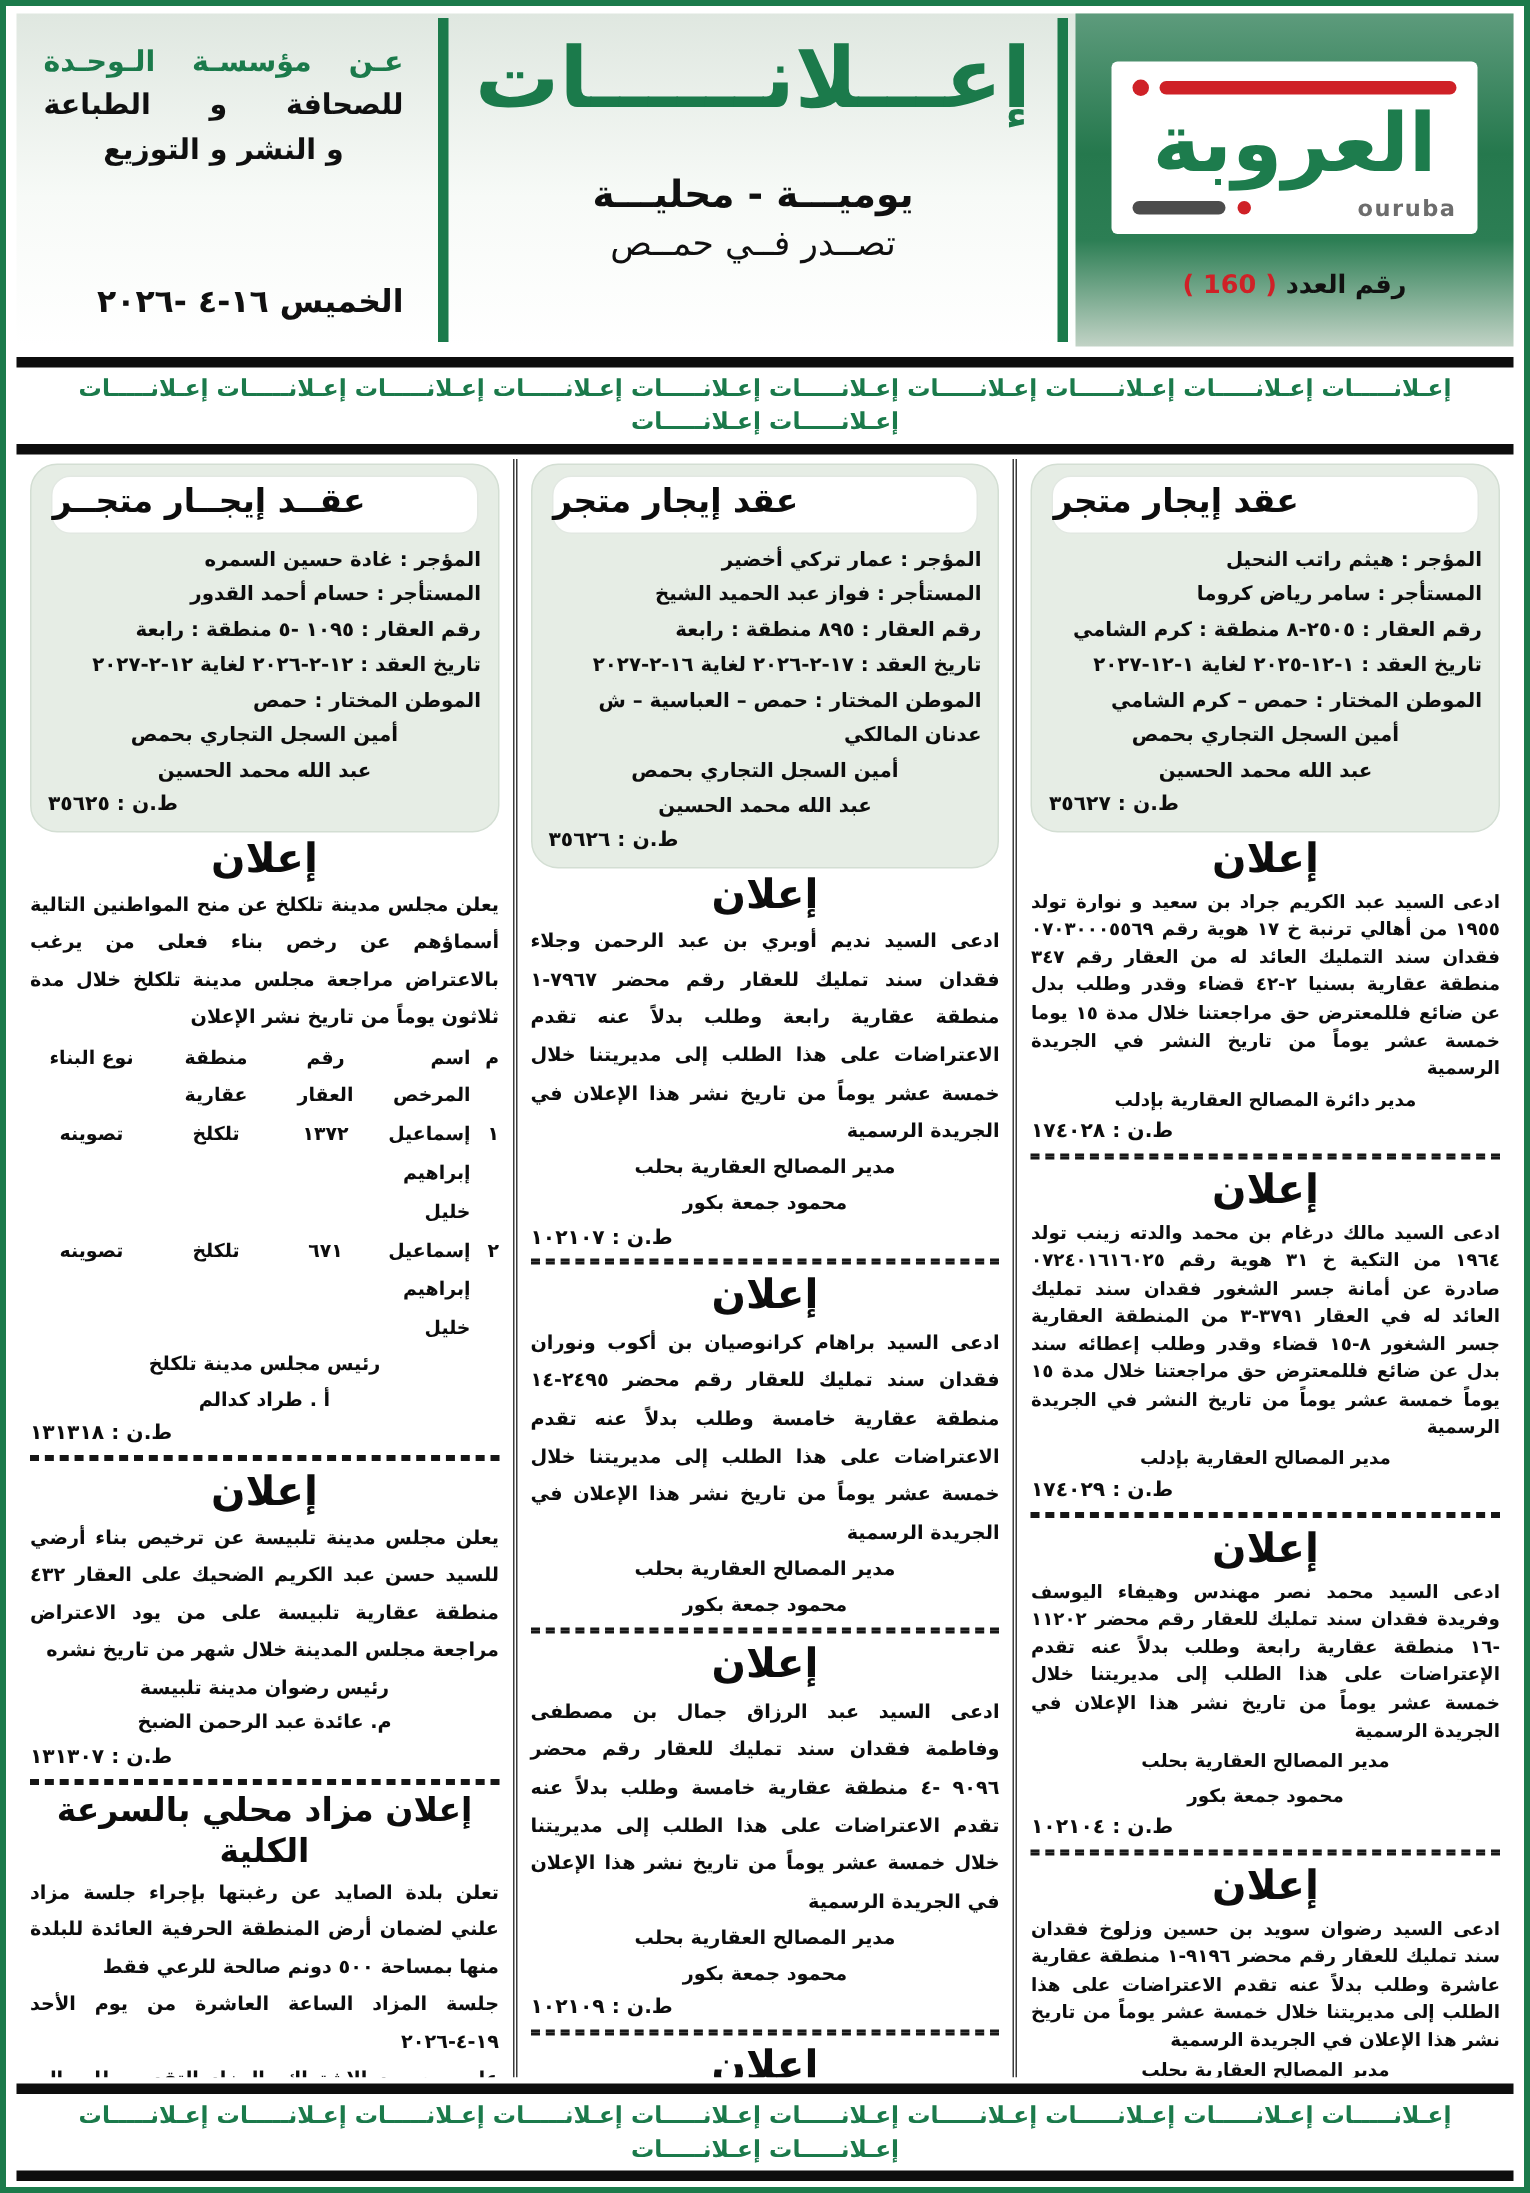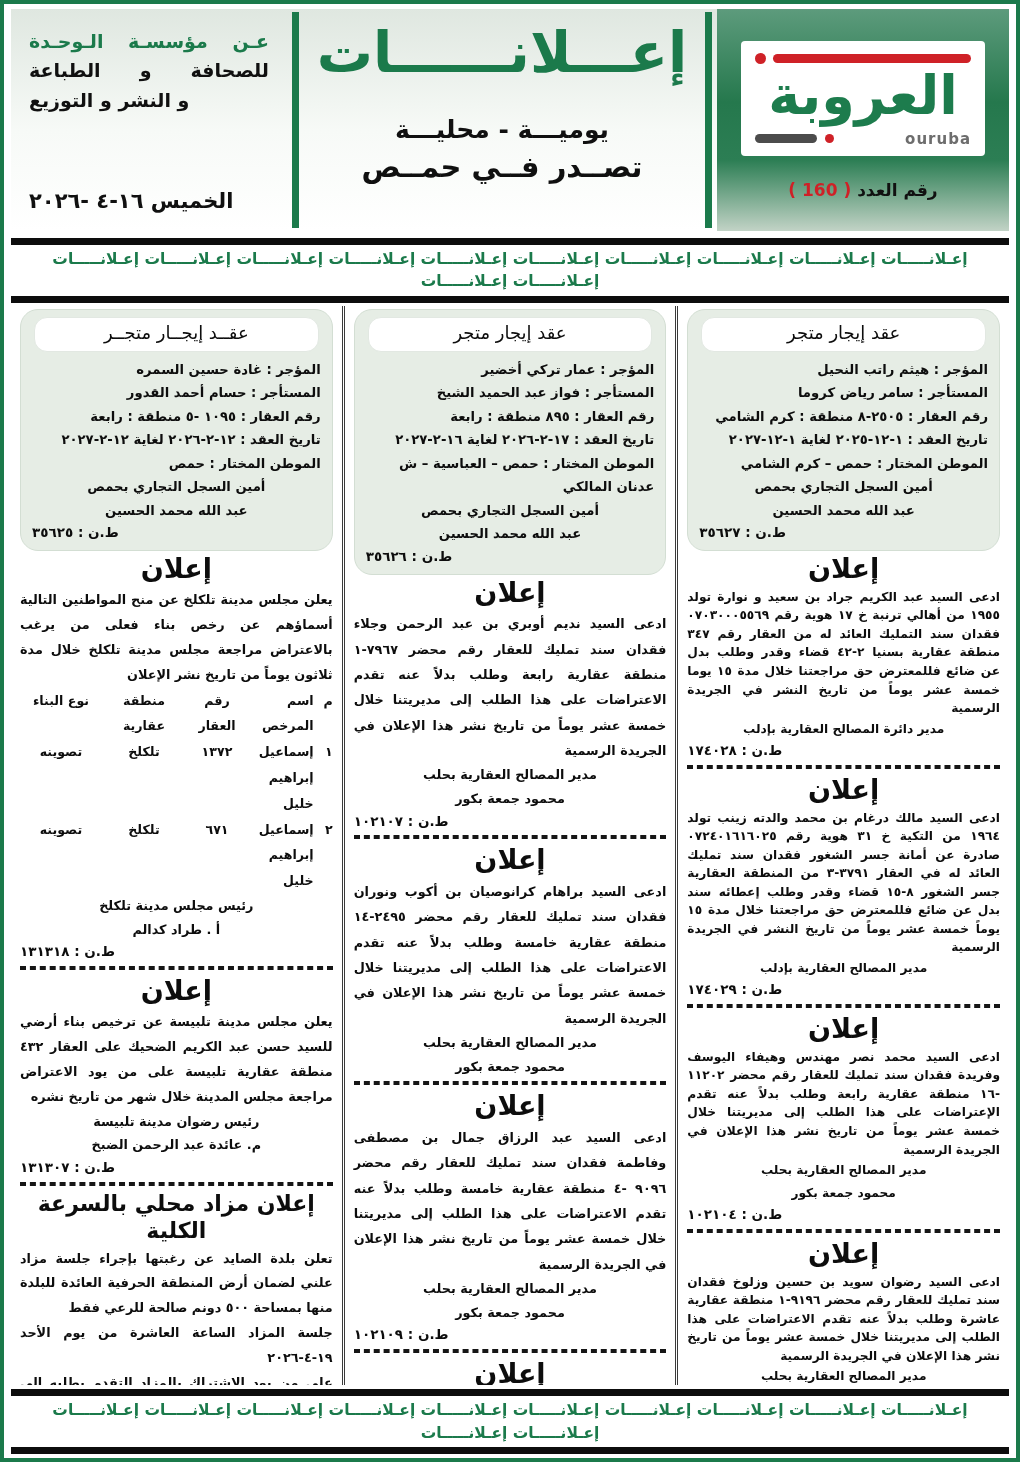--- a/index.html
+++ b/index.html
@@ -31,49 +31,49 @@
   .logo-ar{font-size:54px;font-weight:bold;color:#1d7c4d;line-height:1.05;text-align:center;}
   .logo-bottom{display:flex;align-items:center;gap:8px;}
   .logo-graybar{width:62px;height:9px;background:#4c4c4c;border-radius:5px;}
   .logo-en{margin-left:auto;color:#6d6d6d;font-size:15px;font-weight:bold;letter-spacing:1px;}
   .issue-line{margin-top:24px;font-weight:bold;font-size:17px;color:#111;}
   .issue-num{color:var(--red);font-weight:bold;}
   
   .mast-center{flex:1;text-align:center;padding-top:16px;}
   .paper-title{font-size:56px;font-weight:bold;color:var(--green);line-height:1;}
   .paper-sub1{margin-top:34px;font-size:25px;font-weight:bold;color:#101010;}
-  .paper-sub2{margin-top:6px;font-size:29px;font-weight:bold;color:#101010;text-align:center;}
+  .paper-sub2{margin-top:6px;font-size:23px;font-weight:normal;color:#101010;text-align:center;}
   
   .mast-pub{width:276px;display:flex;flex-direction:column;padding:18px 18px 8px;}
   .pub-line{font-weight:bold;font-size:19px;line-height:1.55;}
   .pub-green{color:var(--green);text-align:justify;text-align-last:justify;}
   .pub-black{color:#101010;text-align:justify;text-align-last:justify;}
-  .pub-center{color:#101010;text-align:left;}
-  .mast-date{margin-top:auto;text-align:left;font-size:21px;font-weight:bold;color:#101010;padding-bottom:10px;}
+  .pub-center{color:#101010;text-align:center;}
+  .mast-date{margin-top:auto;text-align:right;font-size:21px;font-weight:bold;color:#101010;padding-bottom:10px;}
 
   
   .banner{margin-top:7px;}
   .banner.bottom{margin-top:4px;}
   .bar{height:7px;background:var(--ink);}
   .banner-text{color:var(--green);font-weight:bold;font-size:15.5px;line-height:1.45;
     text-align:center;padding:3px 26px;}
 
   
   .cols{flex:1;display:flex;align-items:stretch;margin-top:3px;overflow:hidden;}
   .col{flex:1;display:flex;flex-direction:column;justify-content:space-between;
     padding:3px 9px;overflow:hidden;}
   .col:not(:first-child){border-left:none;border-right:3px double #3a3a3a;}
   .col-a{--fs:12.2px;--lh:1.52;}
   .col-b{--fs:12.8px;--lh:1.98;}
   .col-c{--fs:12.8px;--lh:1.95;}
 
   
   .lease{background:var(--mint);border-radius:18px;padding:7px 11px 6px;border:1px solid #d3ded3;}
-  .lease-title{background:#fff;border:1px solid #e2e8e2;border-radius:13px;text-align:center;
-    font-size:18px;font-weight:normal;padding:4px 0 8px;margin:0 2px 6px;}
+  .lease-title{background:#fff;border:1px solid #e2e8e2;border-radius:13px;text-align:left;
+    font-size:22px;font-weight:bold;padding:4px 0 8px;margin:0 2px 6px;}
   .lease-line{font-weight:bold;font-size:13.2px;line-height:1.78;text-align:right;}
   .lease-sig{font-weight:bold;font-size:13.2px;line-height:1.78;text-align:center;}
   .ref{font-weight:bold;font-size:13.5px;text-align:left;line-height:1.6;}
 
   
   .ad-title{text-align:center;font-size:27px;font-weight:bold;line-height:1.25;margin:1px 0 2px;}
   .ad-title.long{font-size:22px;}
   .ad-body,.ad-extra{font-weight:bold;font-size:var(--fs);line-height:var(--lh);
     text-align:justify;text-align-last:right;}
   .ad-sig{text-align:center;font-weight:bold;font-size:var(--fs);line-height:1.85;}

